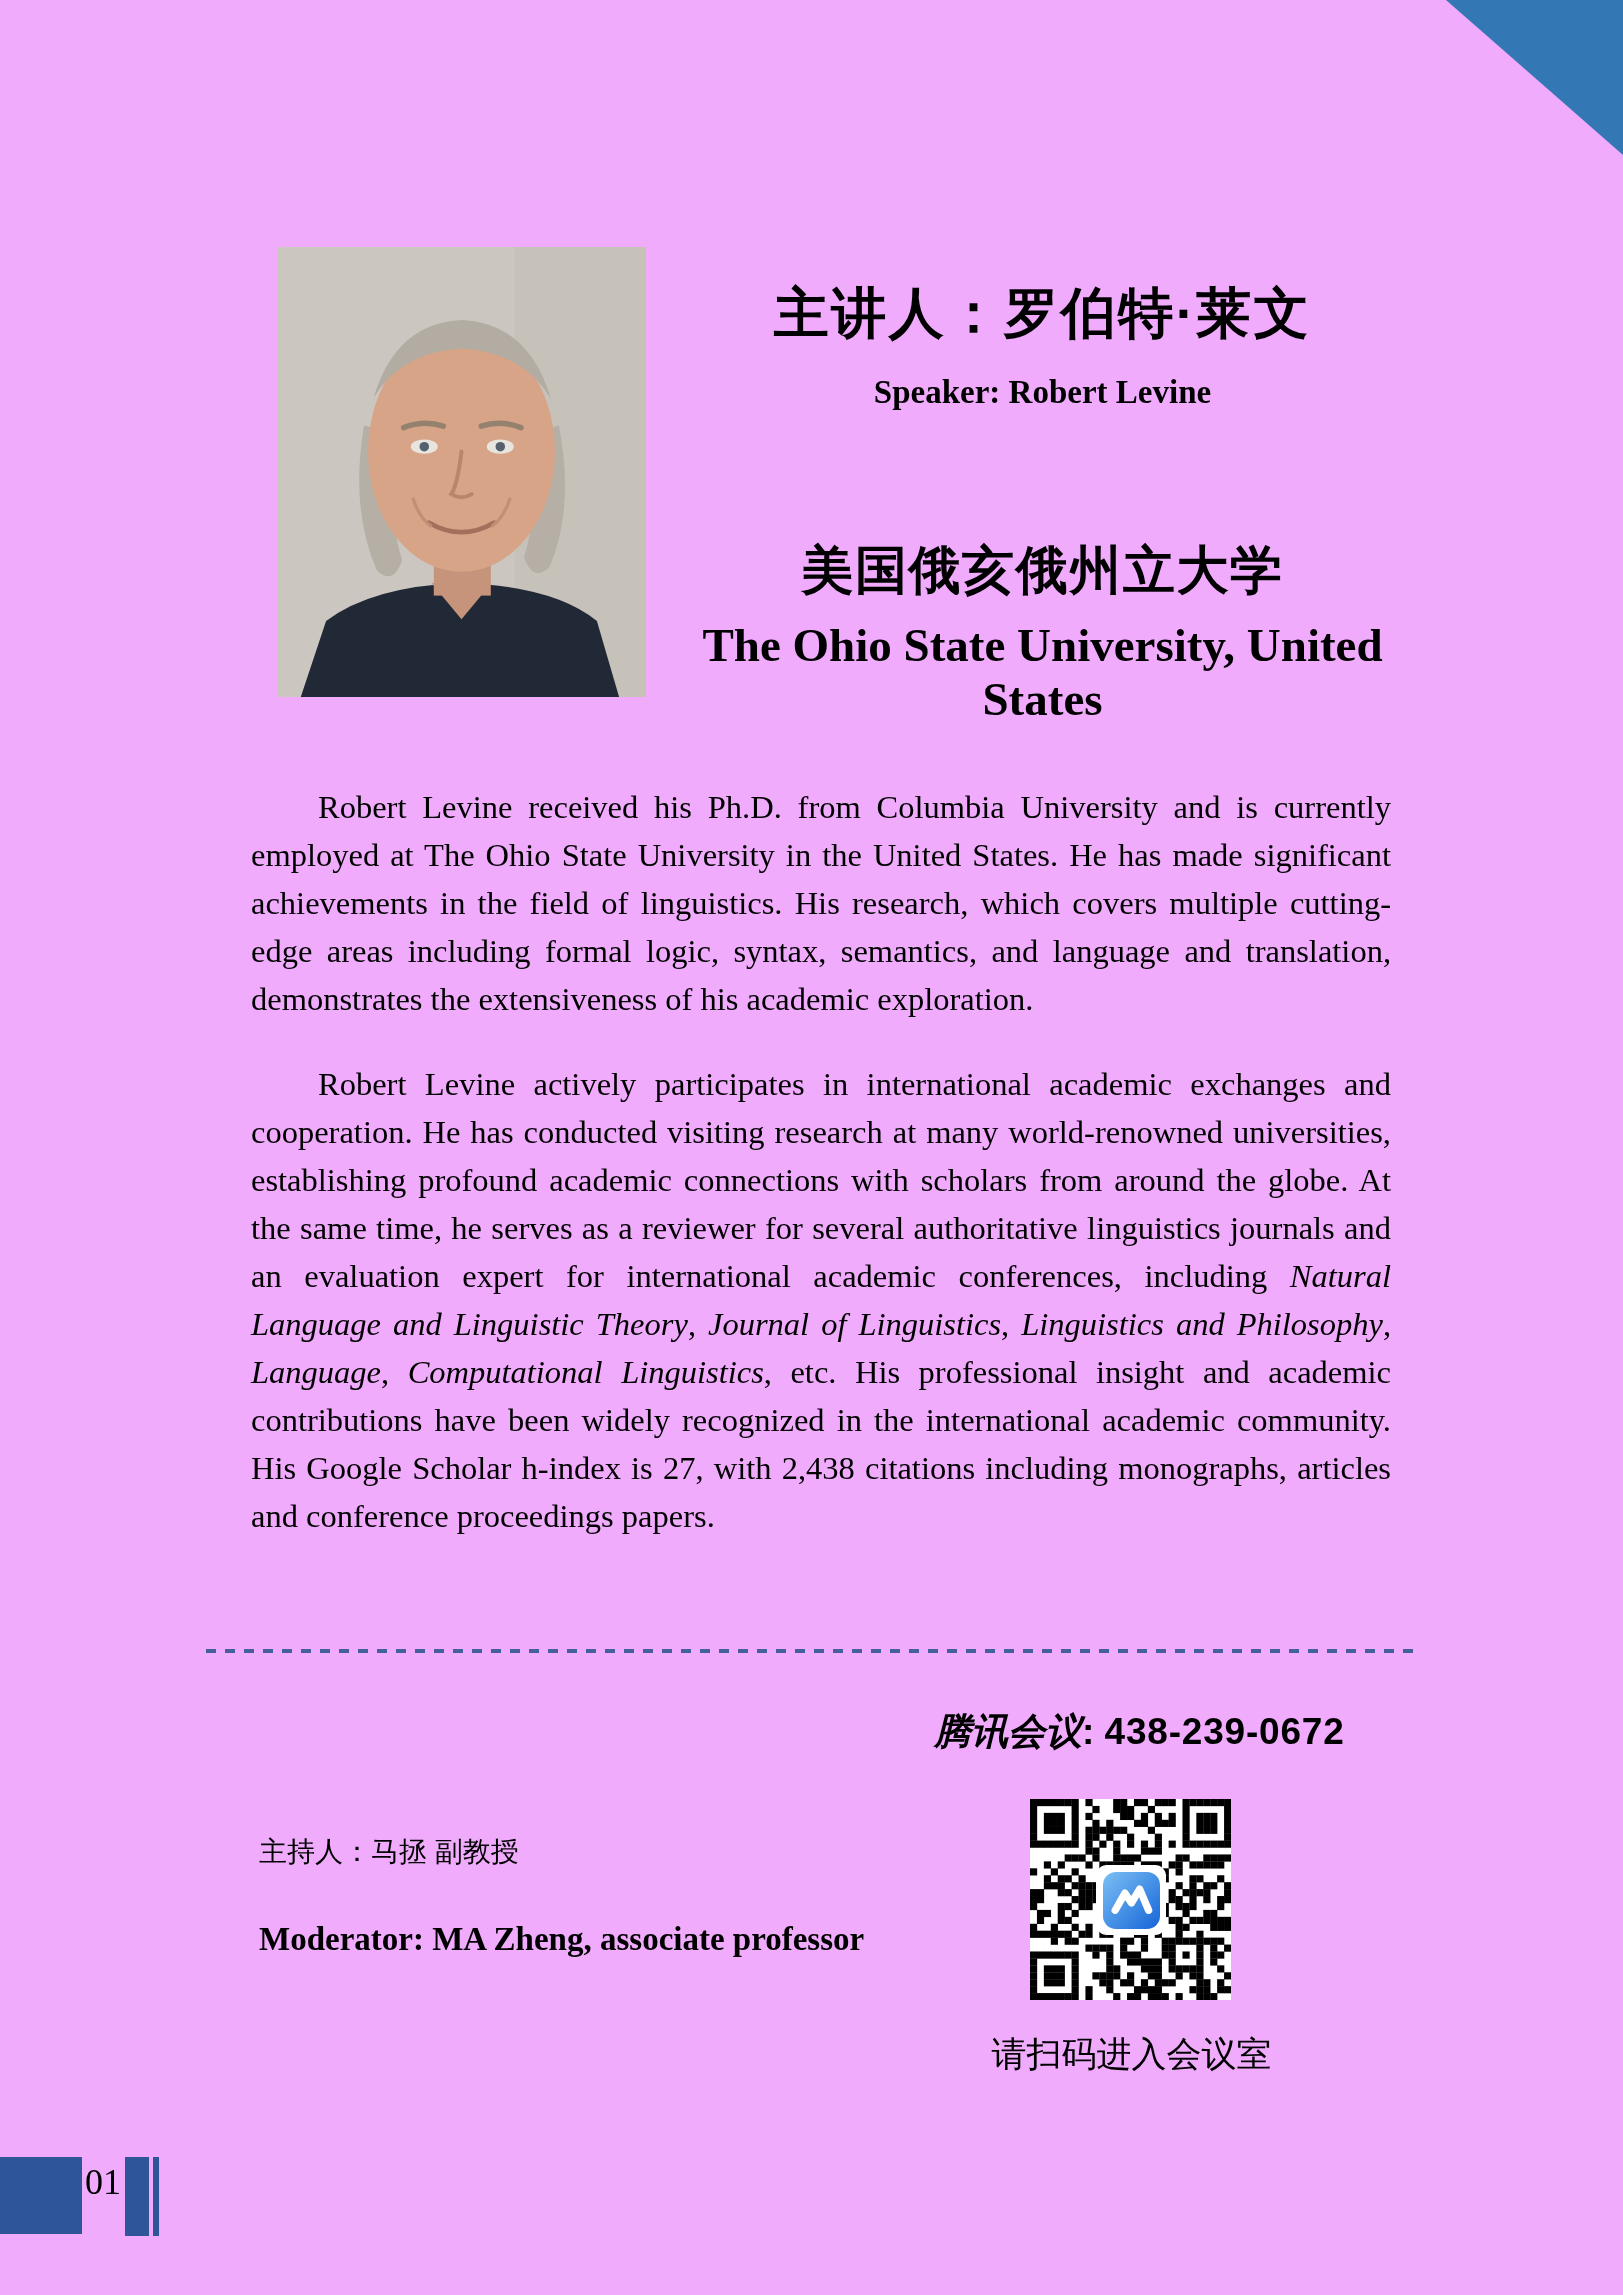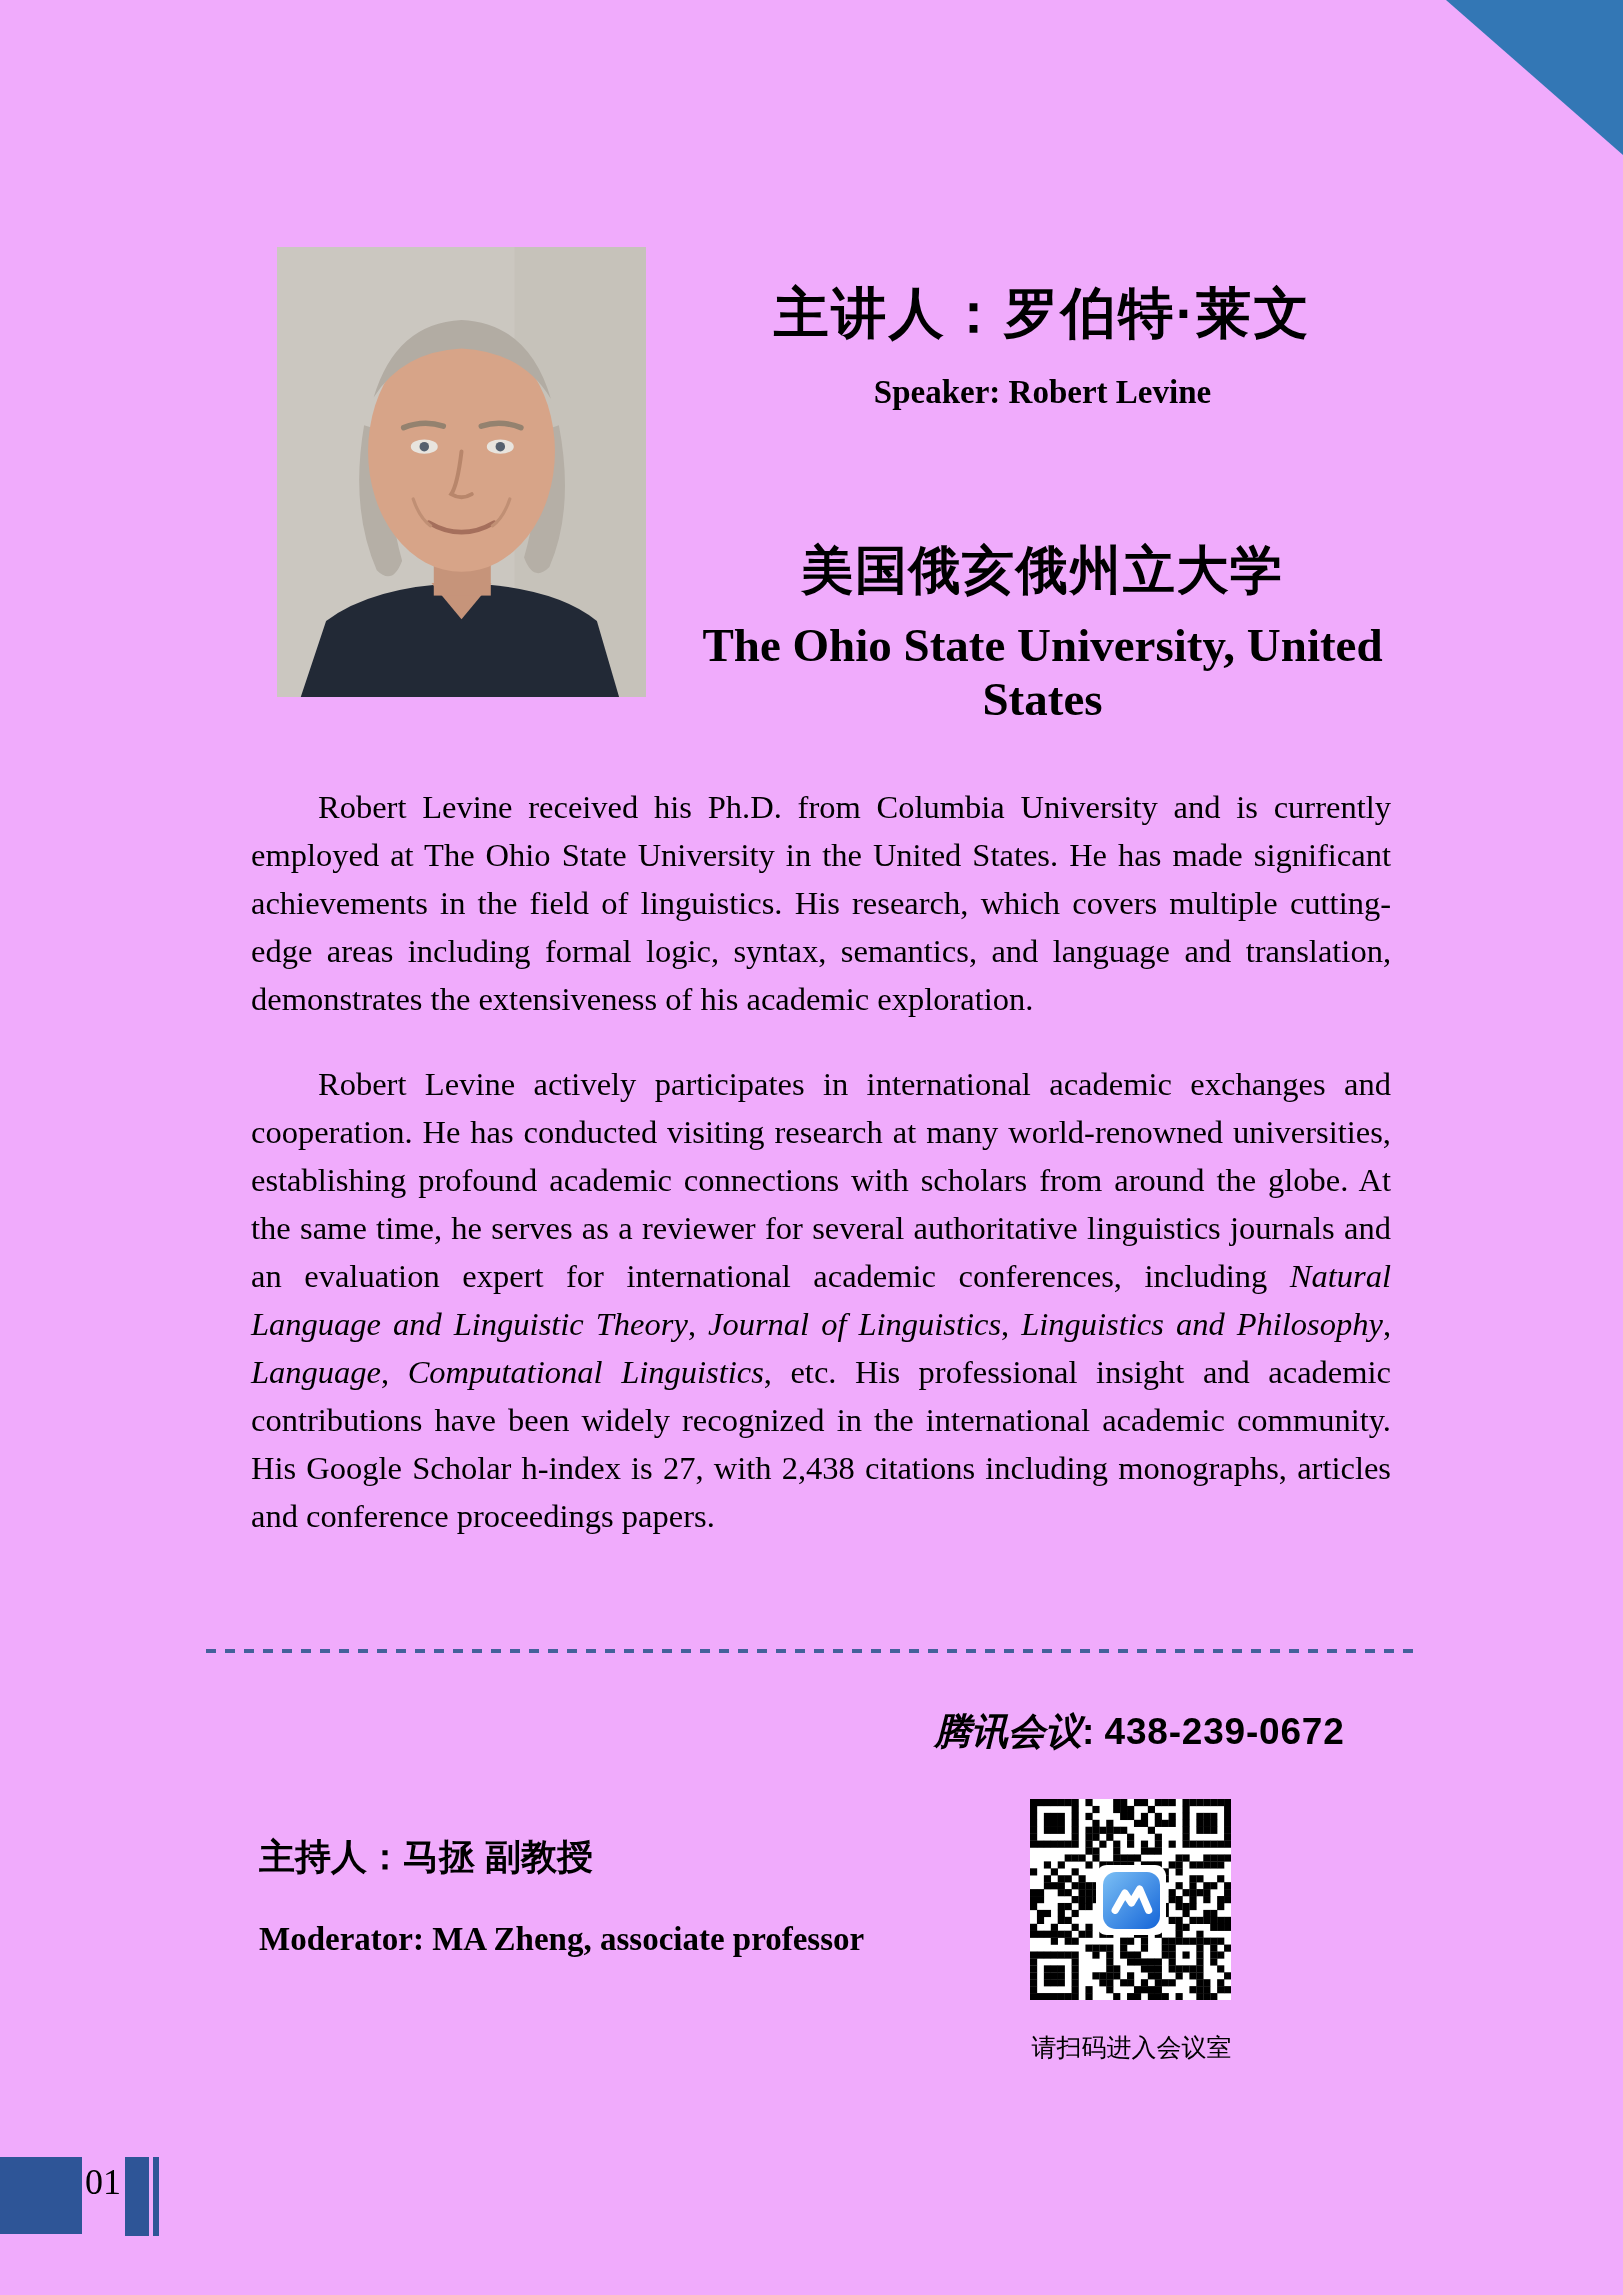--- a/index.html
+++ b/index.html
@@ -48,25 +48,25 @@
   .m-id{font-family:"Liberation Sans","DejaVu Sans",sans-serif;font-weight:700;font-size:37px;letter-spacing:0.8px;}
 
   
   .qr{position:absolute;left:1030px;top:1799px;width:201px;height:201px;background:#fff;}
   .qr svg.qr-grid{display:block;width:201px;height:201px;}
   .qr svg.qr-grid rect{fill:#000;}
   .qr-logo-pad{position:absolute;left:66px;top:66px;width:70px;height:70px;background:#fff;
     border-radius:11px;display:flex;align-items:center;justify-content:center;}
   .qr-logo{width:57px;height:57px;display:block;}
   .qr-caption{position:absolute;left:951px;top:2031px;width:361px;text-align:center;
-    font-size:25px;}
+    font-size:35px;}
 
   
   .mod-zh{position:absolute;left:259px;top:1833px;
-    font-family:"Liberation Sans","DejaVu Sans",sans-serif;font-weight:700;font-size:36px;text-align:center;}
+    font-family:"Liberation Sans","DejaVu Sans",sans-serif;font-weight:400;font-size:28px;text-align:center;}
   .mod-en{position:absolute;left:259px;top:1921px;font-weight:700;font-size:33px;}
 
   
   .footer-rect{position:absolute;left:0;top:2157px;width:82px;height:77px;background:var(--footer-blue);}
   .footer-num{position:absolute;left:81px;top:2161px;width:44px;text-align:center;font-size:36px;}
   .footer-bar1{position:absolute;left:125px;top:2157px;width:24px;height:79px;background:var(--footer-blue);}
   .footer-bar2{position:absolute;left:153px;top:2157px;width:5.5px;height:79px;background:var(--footer-blue);}
 </style>
 </head>
 <body>

